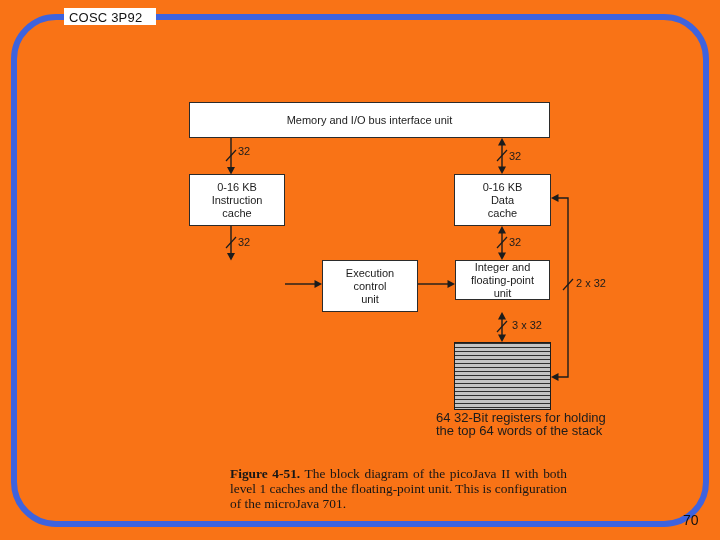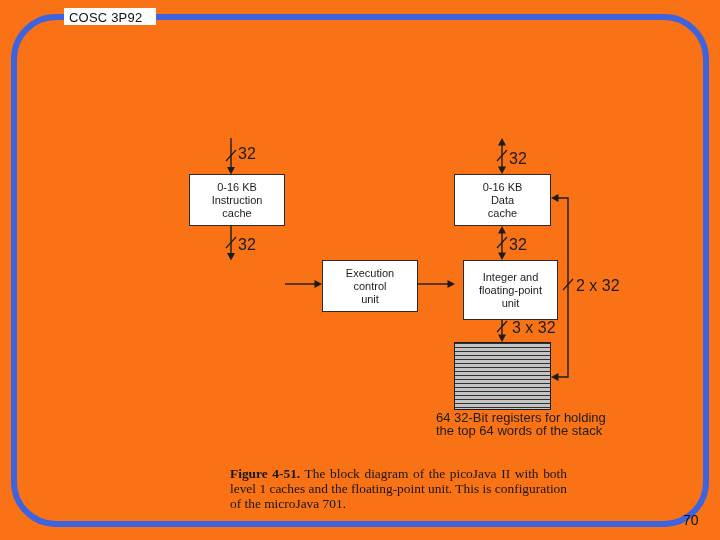--- a/index.html
+++ b/index.html
@@ -27,28 +27,28 @@
   .dbox{
     position:absolute;box-sizing:border-box;border:1.4px solid #2b2b2b;background:#fff;
     display:flex;flex-direction:column;align-items:center;justify-content:center;
     font-size:11px;line-height:13px;color:#1c1c1c;text-align:center;
   }
   .box-memory{left:4px;top:7px;width:361px;height:36px;}
   .box-icache{left:4px;top:79px;width:96px;height:52px;}
   .box-dcache{left:269px;top:79px;width:97px;height:52px;}
   .box-prefetch{left:4px;top:165px;width:96px;height:52px;}
   .box-execution{left:137px;top:165px;width:96px;height:52px;text-align:right;}
-  .box-integer{left:270px;top:165px;width:95px;height:60px;margin-left:8px;}
+  .box-integer{left:270px;top:165px;width:95px;height:40px;}
   .stack-box{
     position:absolute;left:269px;top:247px;width:97px;height:68px;box-sizing:border-box;
     border:1.5px solid #1c1c1c;
     background:repeating-linear-gradient(180deg,#2f2f2f 0px,#2f2f2f 1.3px,#c4c4c4 1.3px,#c4c4c4 4px);
   }
   .bus-label{
-    position:absolute;font-size:16px;color:#1c1c1c;white-space:nowrap;
+    position:absolute;font-size:11px;color:#1c1c1c;white-space:nowrap;
   }
   .lbl-mem-icache{left:53px;top:50px;}
   .lbl-mem-dcache{left:324px;top:55px;}
   .lbl-icache-prefetch{left:53px;top:141px;}
   .lbl-dcache-integer{left:324px;top:141px;}
   .lbl-integer-stack{left:327px;top:224px;}
   .lbl-stack-dcache{left:391px;top:182px;}
   .stack-caption{
     position:absolute;left:251px;top:317px;font-size:13px;line-height:12.5px;color:#1c1c1c;white-space:nowrap;
   }
@@ -107,20 +107,23 @@
       <g stroke="#1c1c1c" stroke-width="1.2" fill="none">
         <line x1="41" y1="66" x2="51" y2="55"></line>
         <line x1="312" y1="66" x2="322" y2="55"></line>
         <line x1="41" y1="153" x2="51" y2="142"></line>
         <line x1="312" y1="153" x2="322" y2="142"></line>
         <line x1="312" y1="237" x2="322" y2="226"></line>
         <line x1="378" y1="195" x2="388" y2="184"></line>
       </g>
     </svg>
 
+    <div class="dbox box-memory">
+      <span>Memory and I/O bus interface unit</span>
+    </div>
 
     <div class="dbox box-icache">
       <span>0-16 KB</span>
       <span>Instruction</span>
       <span>cache</span>
     </div>
 
     <div class="dbox box-dcache">
       <span>0-16 KB</span>
       <span>Data</span>

